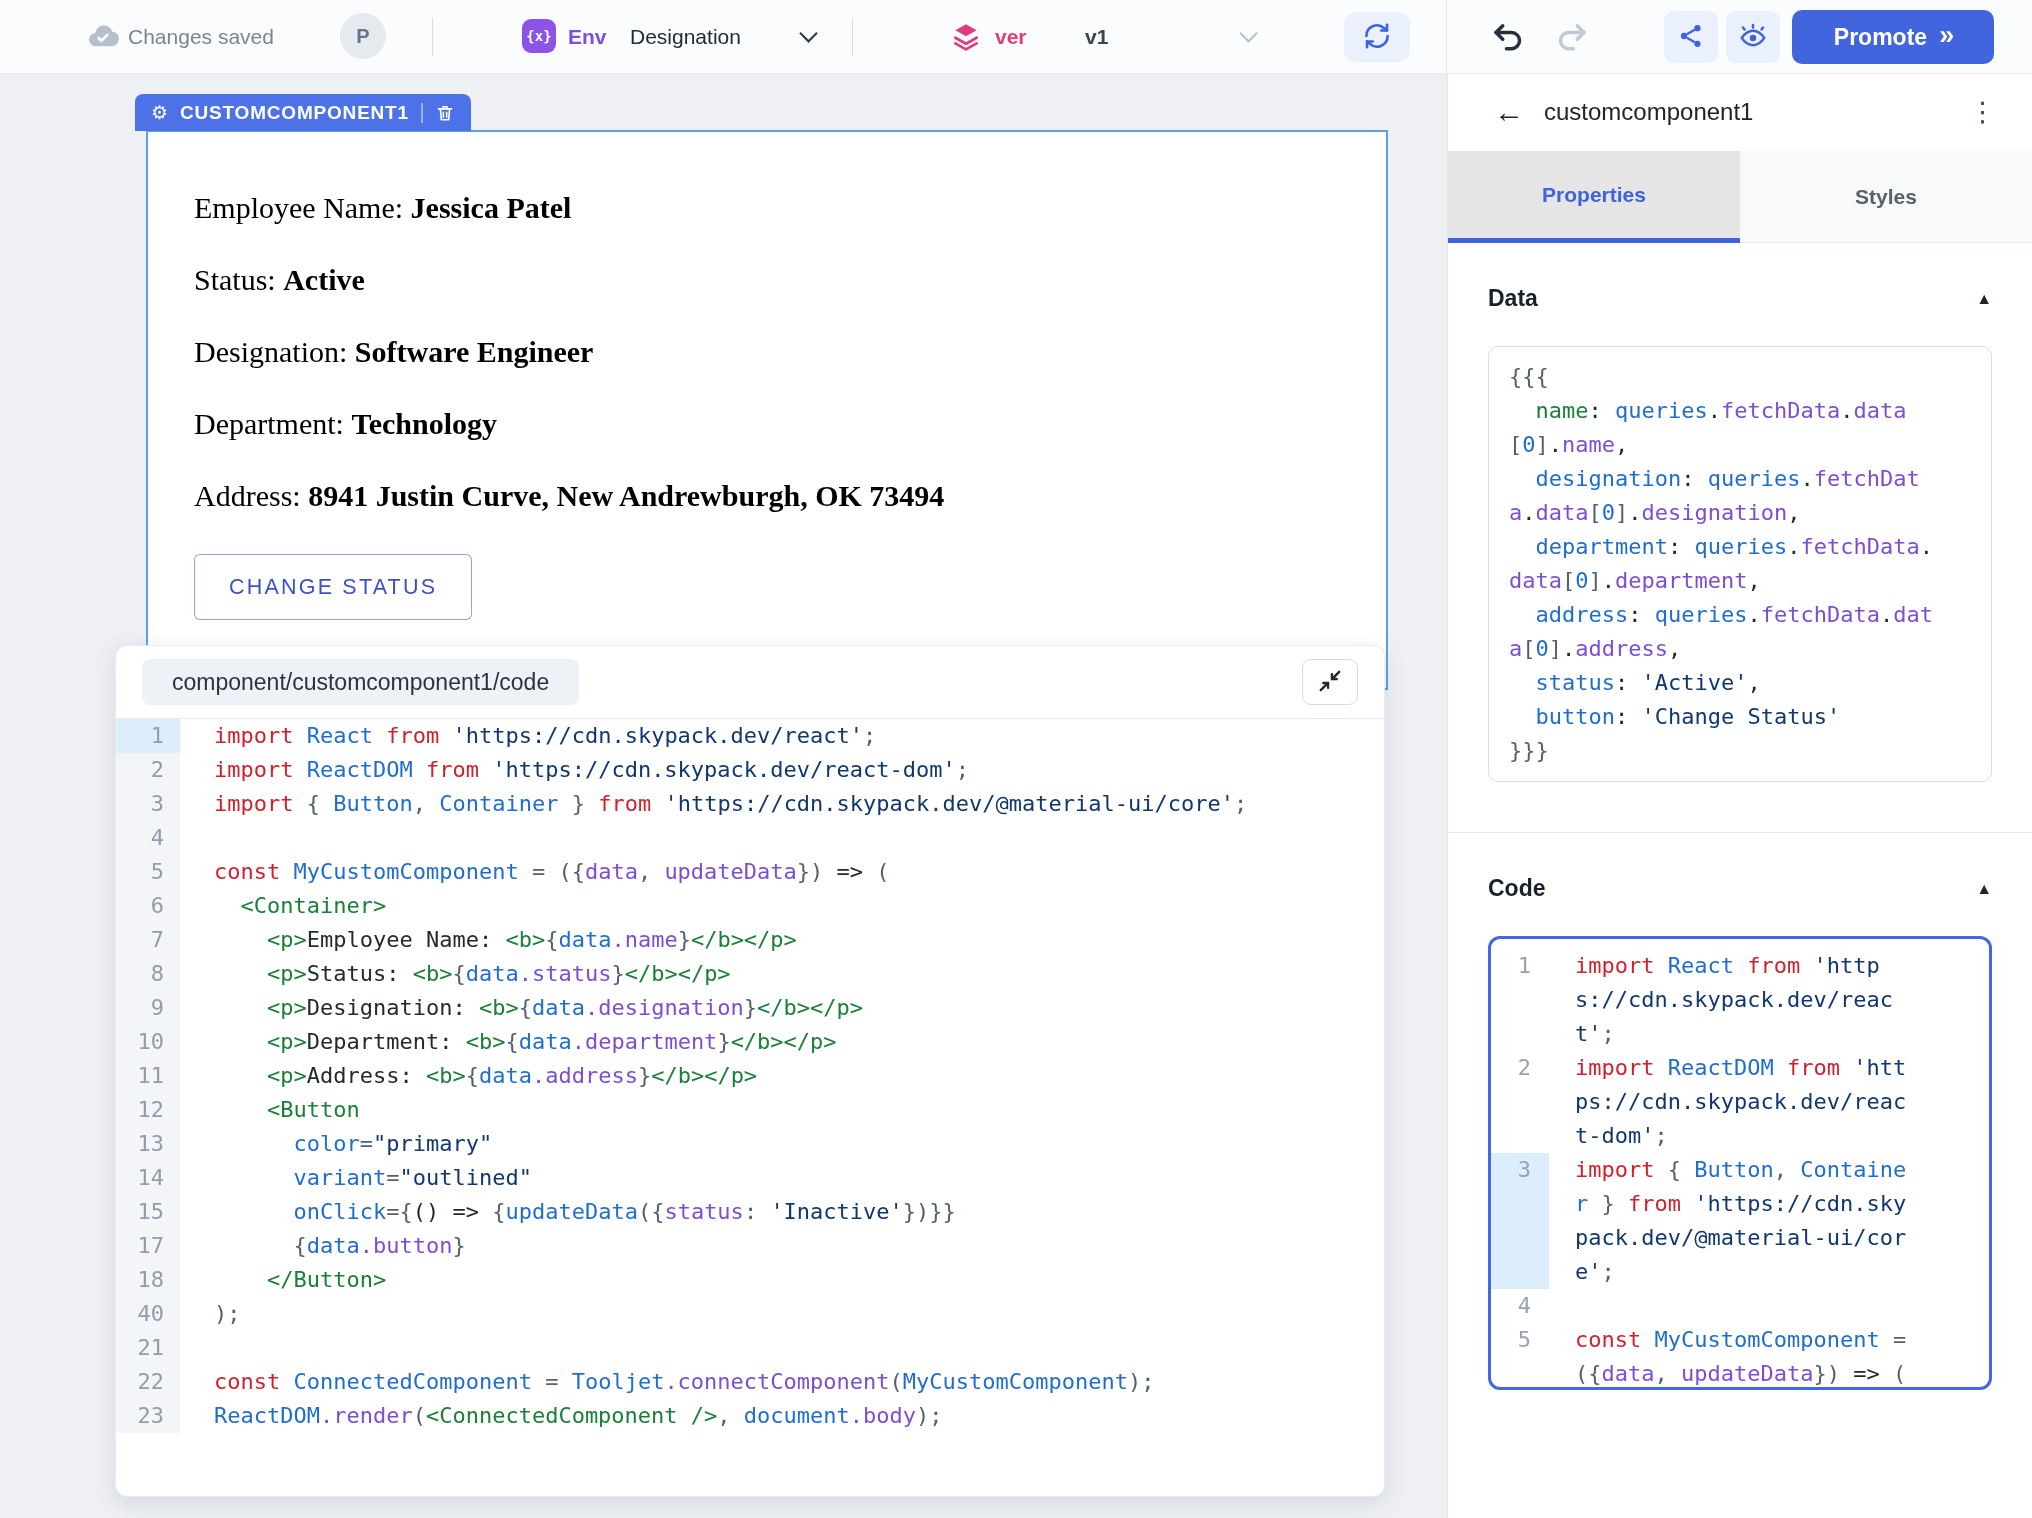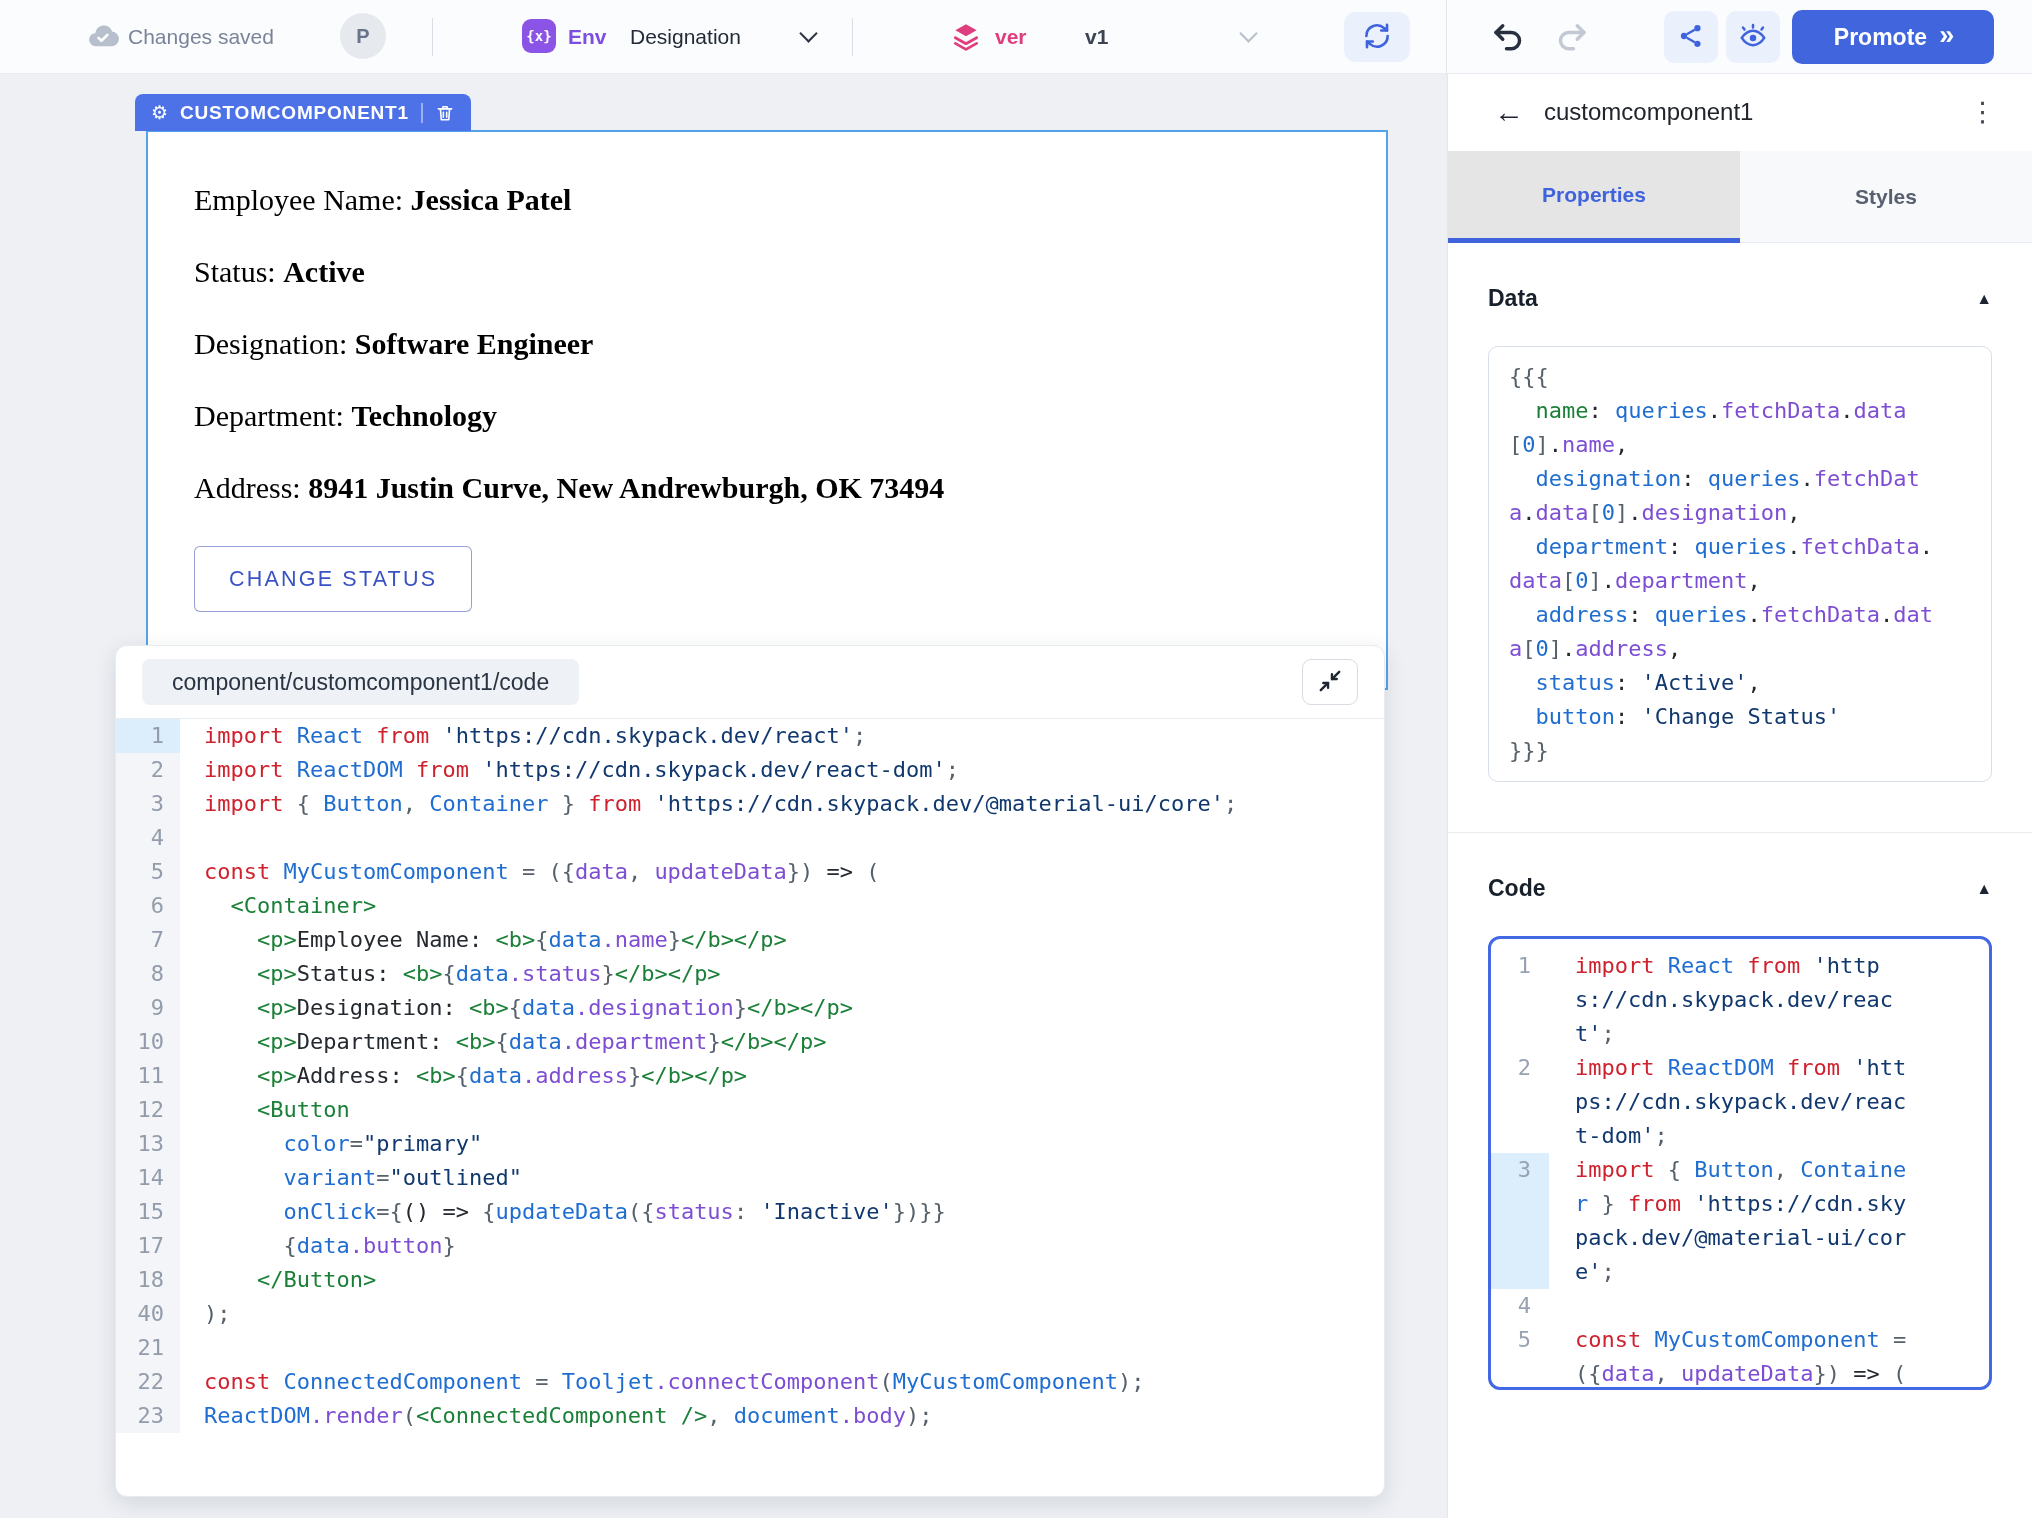--- a/index.html
+++ b/index.html
@@ -50,42 +50,42 @@
   
   .widget-tab{position:absolute;left:135px;top:94px;height:37px;background:#4d72e8;color:#fff;
               border-radius:8px 8px 0 0;display:flex;align-items:center;padding:0 16px;gap:12px;
               z-index:10;cursor:pointer;}
   .widget-tab .gear{font-size:19px;line-height:1;}
   .widget-tab .wlabel{font-size:19px;font-weight:bold;letter-spacing:0.8px;}
   .widget-tab .wsep{width:2px;height:20px;background:rgba(255,255,255,0.45);}
   .widget{position:absolute;left:146px;top:130px;width:1242px;height:560px;background:#fff;
           border:2px solid #54a3ea;box-sizing:border-box;z-index:5;}
   .widget-inner{padding:52px 46px 0 46px;font-family:"Liberation Serif",serif;color:#000;}
-  .widget-inner p{font-size:30px;line-height:32px;margin:0 0 40px 0;}
+  .widget-inner p{font-size:30px;line-height:32px;margin:8px 0 40px 0;}
   .mui-btn{margin-top:2px;height:66px;padding:0 34px;background:#fff;border:1.5px solid rgba(63,81,181,0.55);
            border-radius:6px;color:#3a52c4;font-size:21.5px;font-weight:500;letter-spacing:2.2px;
            font-family:"Liberation Sans",sans-serif;cursor:pointer;}
 
   
   .codepanel{position:absolute;left:115px;top:645px;width:1270px;height:852px;background:#fff;
              border-radius:12px;box-shadow:0 6px 22px rgba(20,30,60,0.12);z-index:20;overflow:hidden;
              border:1px solid #e8ebf0;box-sizing:border-box;}
   .cp-header{height:72px;border-bottom:1px solid #e9ecef;display:flex;align-items:center;
              padding:0 26px;justify-content:space-between;gap:20px;}
   .cp-pill{background:#eef1f5;border-radius:8px;height:46px;display:flex;align-items:center;
            padding:0 30px;font-size:23px;color:#2a3342;}
   .cp-compress{width:56px;height:46px;background:#fff;border:1.5px solid #d7dce3;border-radius:9px;
                display:flex;align-items:center;justify-content:center;cursor:pointer;}
   .cp-body{font-family:"DejaVu Sans Mono",monospace;font-size:22px;}
 
   .crow{display:flex;min-height:34px;line-height:34px;}
   .cp-body .ln{flex:0 0 64px;background:#f3f5f8;color:#929cab;text-align:right;
                padding-right:16px;box-sizing:border-box;user-select:none;}
   .cp-body .ln.hl{background:#dcedfb;}
-  .cp-body .cl{padding-left:24px;white-space:pre;}
+  .cp-body .cl{padding-left:34px;white-space:pre;}
 
   .tk-k{color:#cf222e;} .tk-d{color:#1f6dd0;} .tk-s{color:#10386e;} .tk-v{color:#7d4dd3;}
   .tk-t{color:#1a7f37;} .tk-p{color:#56606b;} .tk-x{color:#24292f;} .tk-n{color:#1f6dd0;}
 
   
   .sidebar{position:absolute;left:1447px;top:73px;width:585px;height:1445px;background:#fff;
            border-left:1px solid #e3e7ed;box-sizing:border-box;z-index:30;}
   .sb-header{height:78px;display:flex;align-items:center;position:relative;}
   .sb-back{position:absolute;left:40px;font-size:30px;color:#1b2430;background:none;border:none;
            cursor:pointer;line-height:1;}

